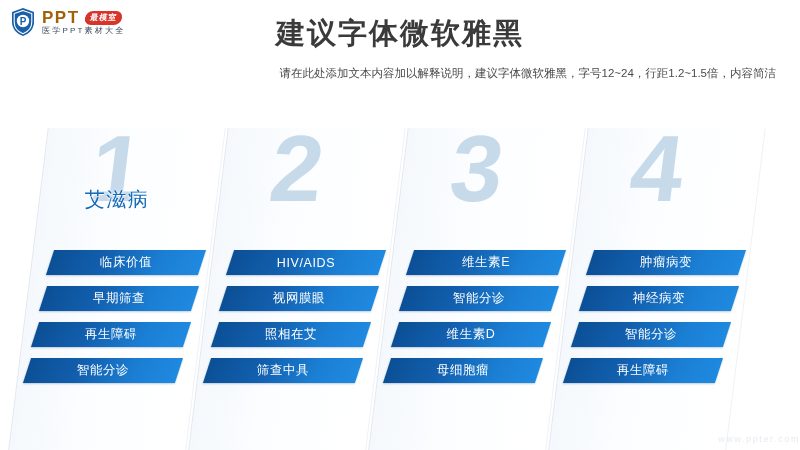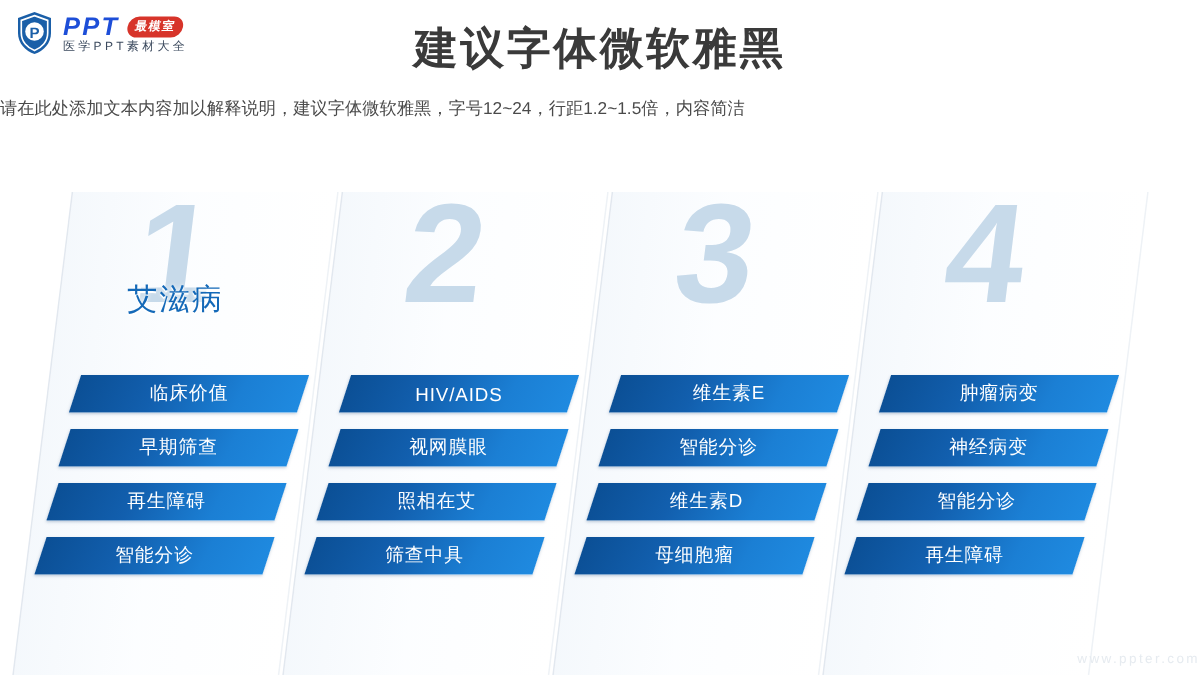--- a/index.html
+++ b/index.html
@@ -27,23 +27,22 @@
     display: flex;
     align-items: center;
     gap: 6px;
   }
   .logo-shield { width: 26px; height: 30px; display: block; }
   .logo-text-block { display: flex; flex-direction: column; gap: 1px; }
   .logo-row-top { display: flex; align-items: center; gap: 5px; }
   .logo-ppt {
     font-size: 17px;
     font-weight: 700;
-    font-style: italic;
     letter-spacing: 1.5px;
-    color: #1d4ed8;
+    color: #a16207;
     line-height: 1;
   }
   .logo-badge {
     background: #d7342a;
     color: #ffffff;
     font-size: 8px;
     line-height: 1;
     padding: 3px 5px 3px 5px;
     border-radius: 7px;
     letter-spacing: 1px;
@@ -69,21 +68,21 @@
     font-weight: 700;
     color: #3a3a3a;
     letter-spacing: 2px;
     line-height: 1.2;
   }
   .subtitle {
     position: absolute;
     left: 0;
     top: 63px;
     width: 776px;
-    text-align: left;
+    text-align: right;
     font-size: 11.5px;
     color: #4a4a4a;
     line-height: 1.85;
   }
   .subtitle div { white-space: nowrap; }
 
   
   .columns {
     position: absolute;
     left: 0;

